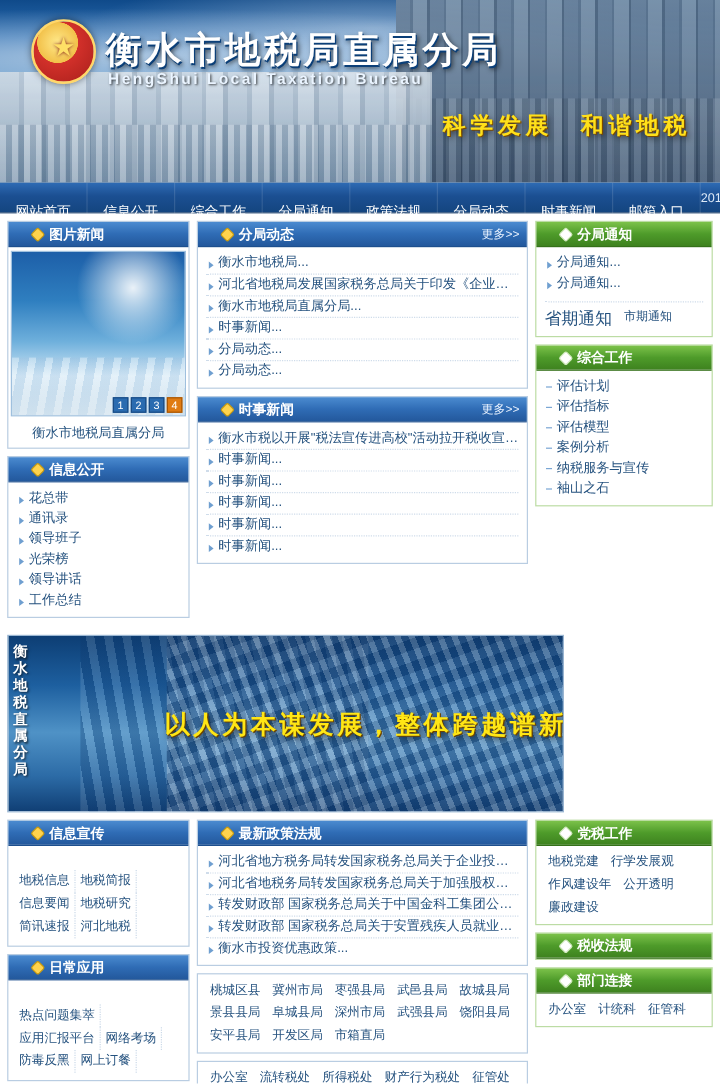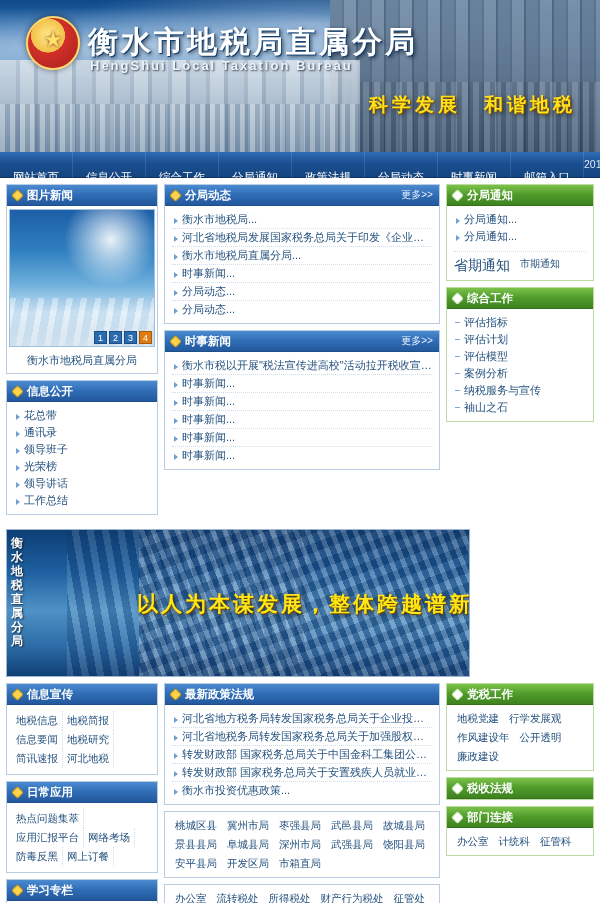--- a/index.html
+++ b/index.html
@@ -106,21 +106,21 @@
   .cols { display:flex; gap:6px; padding:6px; background:#fff; }
   .col-l { width:155px; }
   .col-c { width:276px; }
   .col-r { width:151px; }
 
   
   .panel { border:1px solid #b9cde2; margin-bottom:6px; background:#fff; }
   .panel-hd {
     height:21px; display:flex; align-items:center;
     background: linear-gradient(180deg,#4b8bd0 0%, #2f6cb5 50%, #23589c 100%);
-    color:#fff; font-size:11.5px; font-weight:bold; padding-left:6px;
+    color:#fff; font-size:11.5px; font-weight:bold; padding-left:20px;
     border-bottom:1px solid #1d4f8e;
   }
   .panel-hd .dot {
     width:9px;height:9px;margin-right:5px;flex:0 0 auto;
     background:#ffd34d; border:1px solid #c79a12; border-radius:2px;
     transform:rotate(45deg);
   }
   .panel-hd .more { margin-left:auto; margin-right:6px; font-weight:normal; font-size:10px; color:#eaf3ff; cursor:pointer;}
   .panel-bd { padding:5px 7px; }
 
@@ -203,21 +203,21 @@
     text-shadow: 1px 1px 0 #6b4300, 2px 2px 6px rgba(0,0,0,.7);
     white-space:nowrap;
   }
 
   
   .bot { display:flex; gap:6px; padding:0 6px 6px; }
   .bot-l { width:155px; }
   .bot-c { width:276px; }
   .bot-r { width:151px; }
 
-  .tagwrap { padding:6px 5px; display:flex; flex-wrap:wrap; }
+  .tagwrap { padding:6px 5px; display:flex; flex-wrap:wrap;margin-top:14px; }
   .tagwrap .tag {
     font-size:10.5px; color:#25527f; padding:2px 4px; white-space:nowrap;
     border-right:1px dotted #cbd9e8; line-height:15px; cursor:pointer;
   }
 
   .gridlinks { padding:4px 5px; display:flex; flex-wrap:wrap; }
   .gridlinks .gl {
     font-size:10.5px; color:#25527f; padding:2px 5px; white-space:nowrap;
     line-height:15px; cursor:pointer;
   }
@@ -350,22 +350,22 @@
         </div>
       </div>
 
       <div class="panel green">
         <div class="panel-hd">
           <span class="dot"></span>
           <span>综合工作</span>
         </div>
         <div class="panel-bd">
           <ul class="lnk dash">
+            <li>评估计划</li>
             <li>评估指标</li>
-            <li>评估计划</li>
             <li>评估模型</li>
             <li>案例分析</li>
             <li>纳税服务与宣传</li>
             <li>袖山之石</li>
           </ul>
         </div>
       </div>
 
     </div>
   </div>

